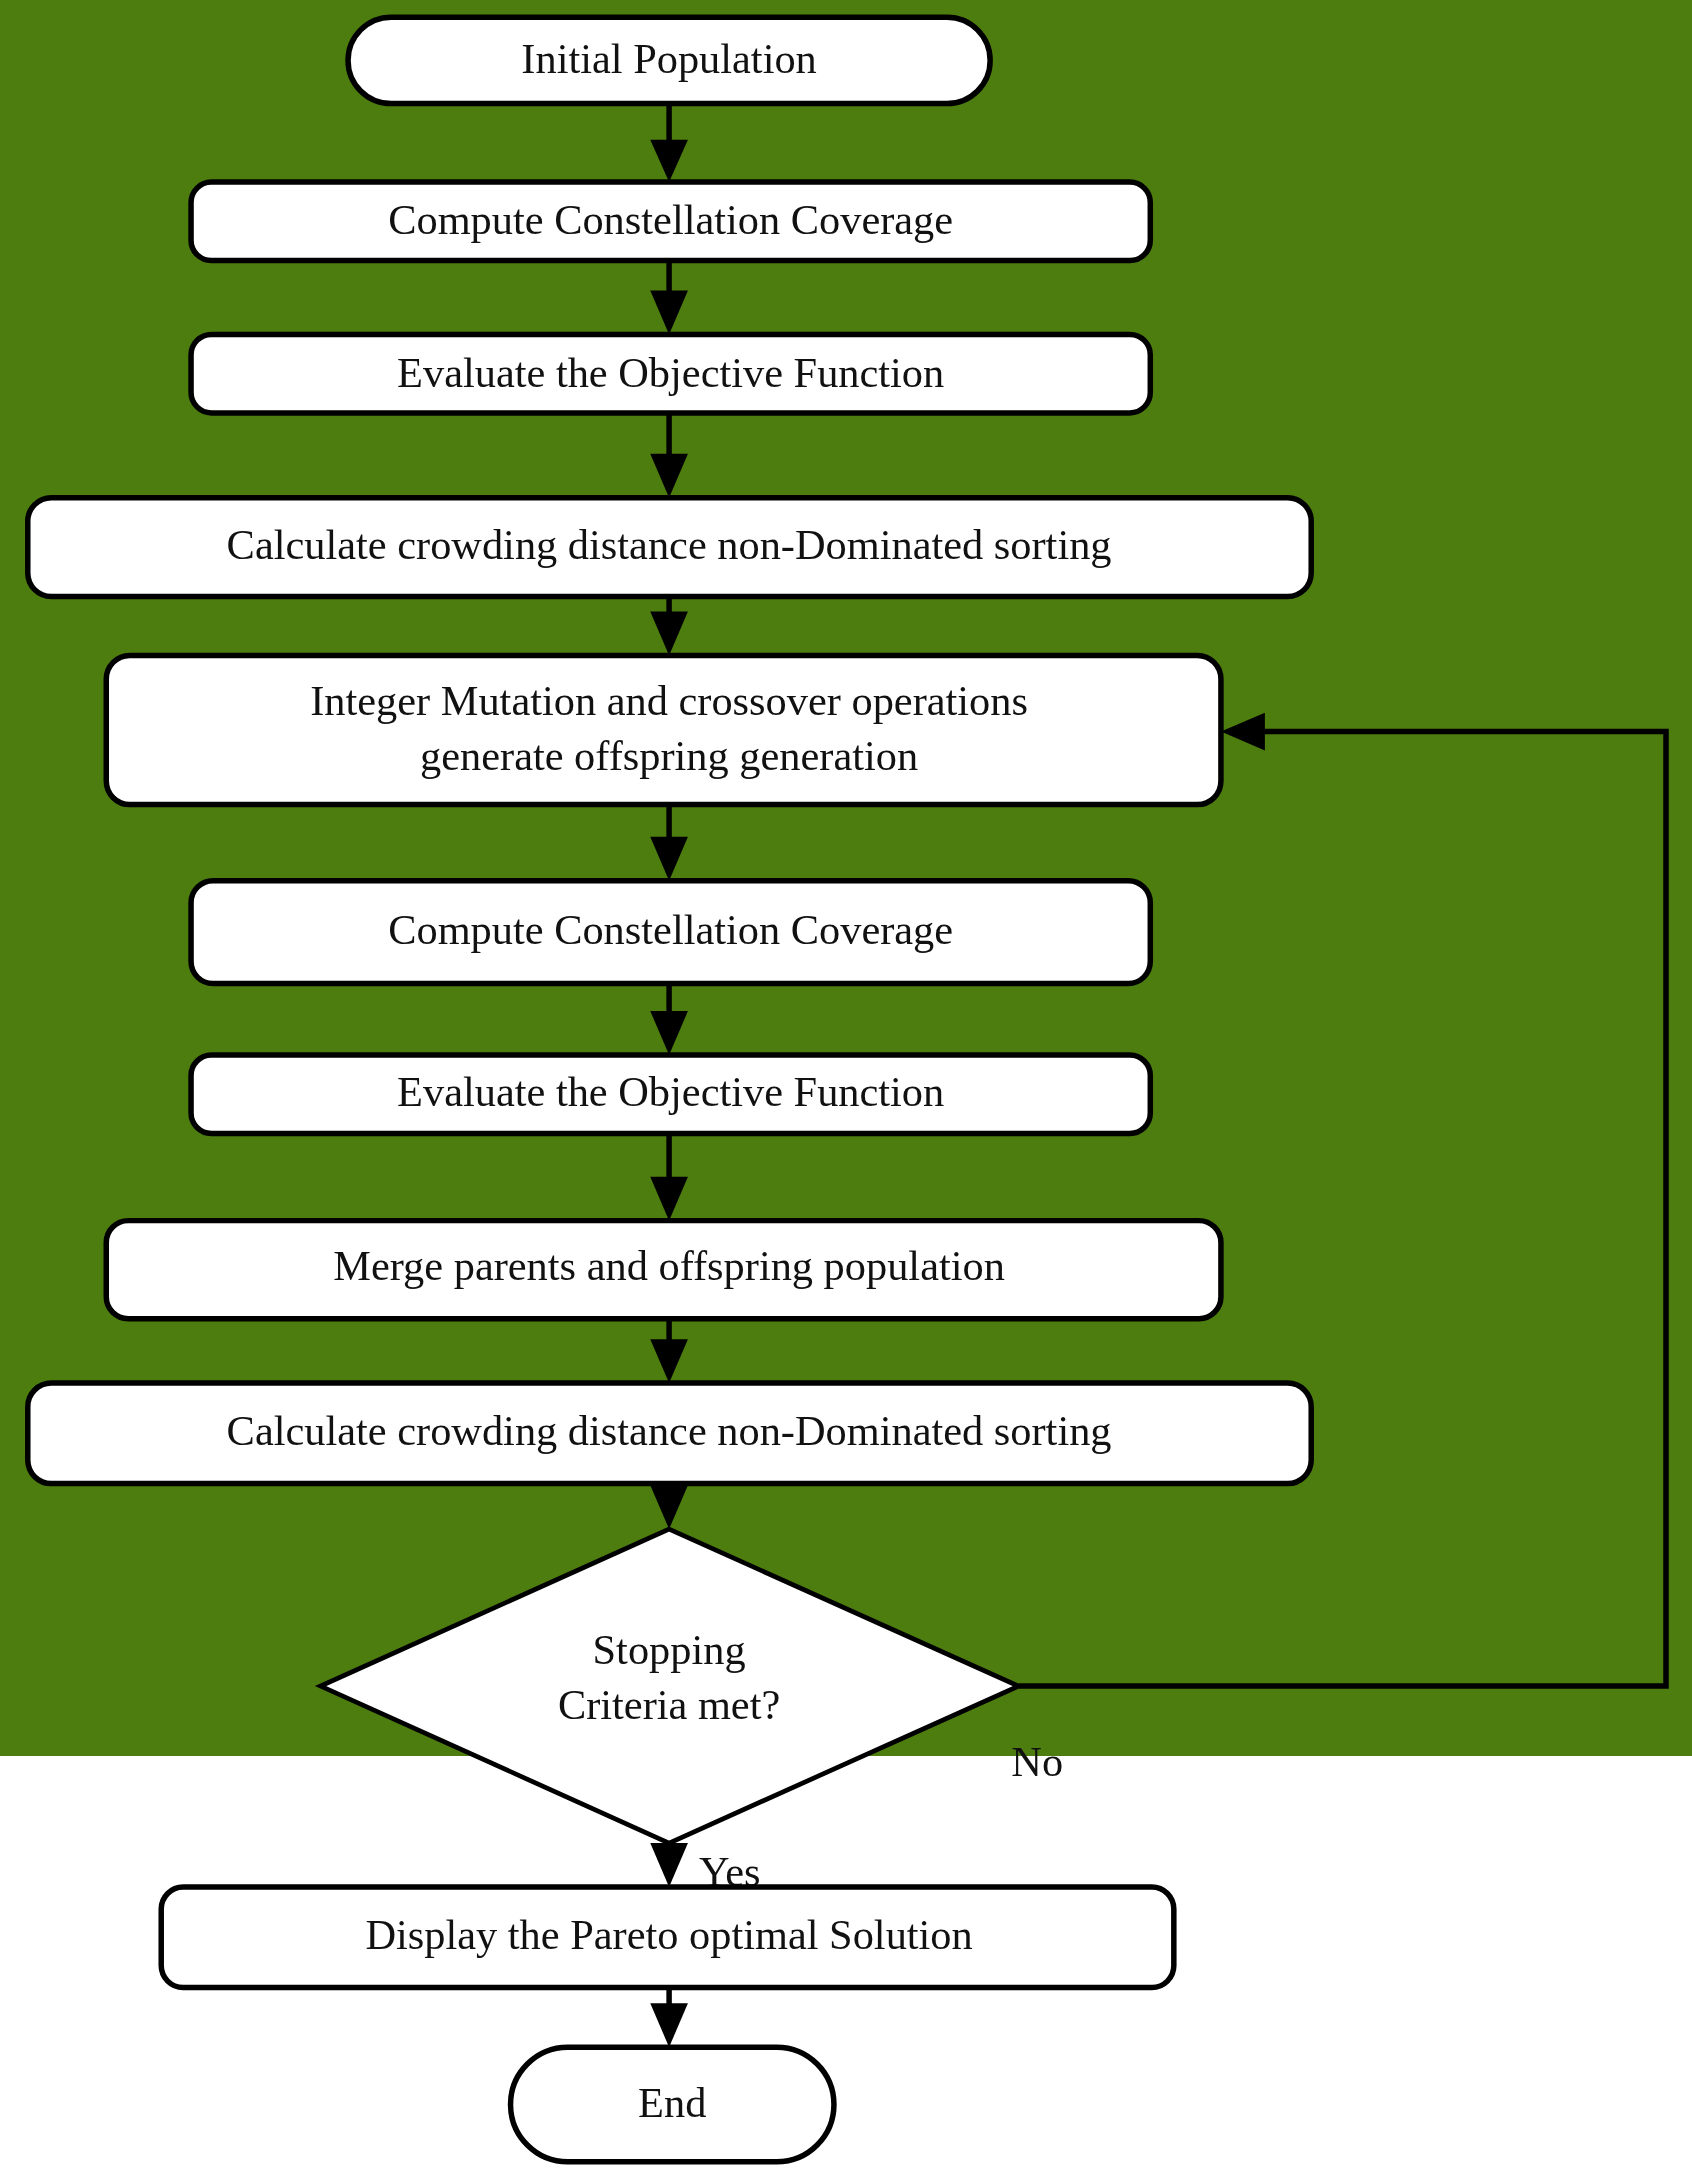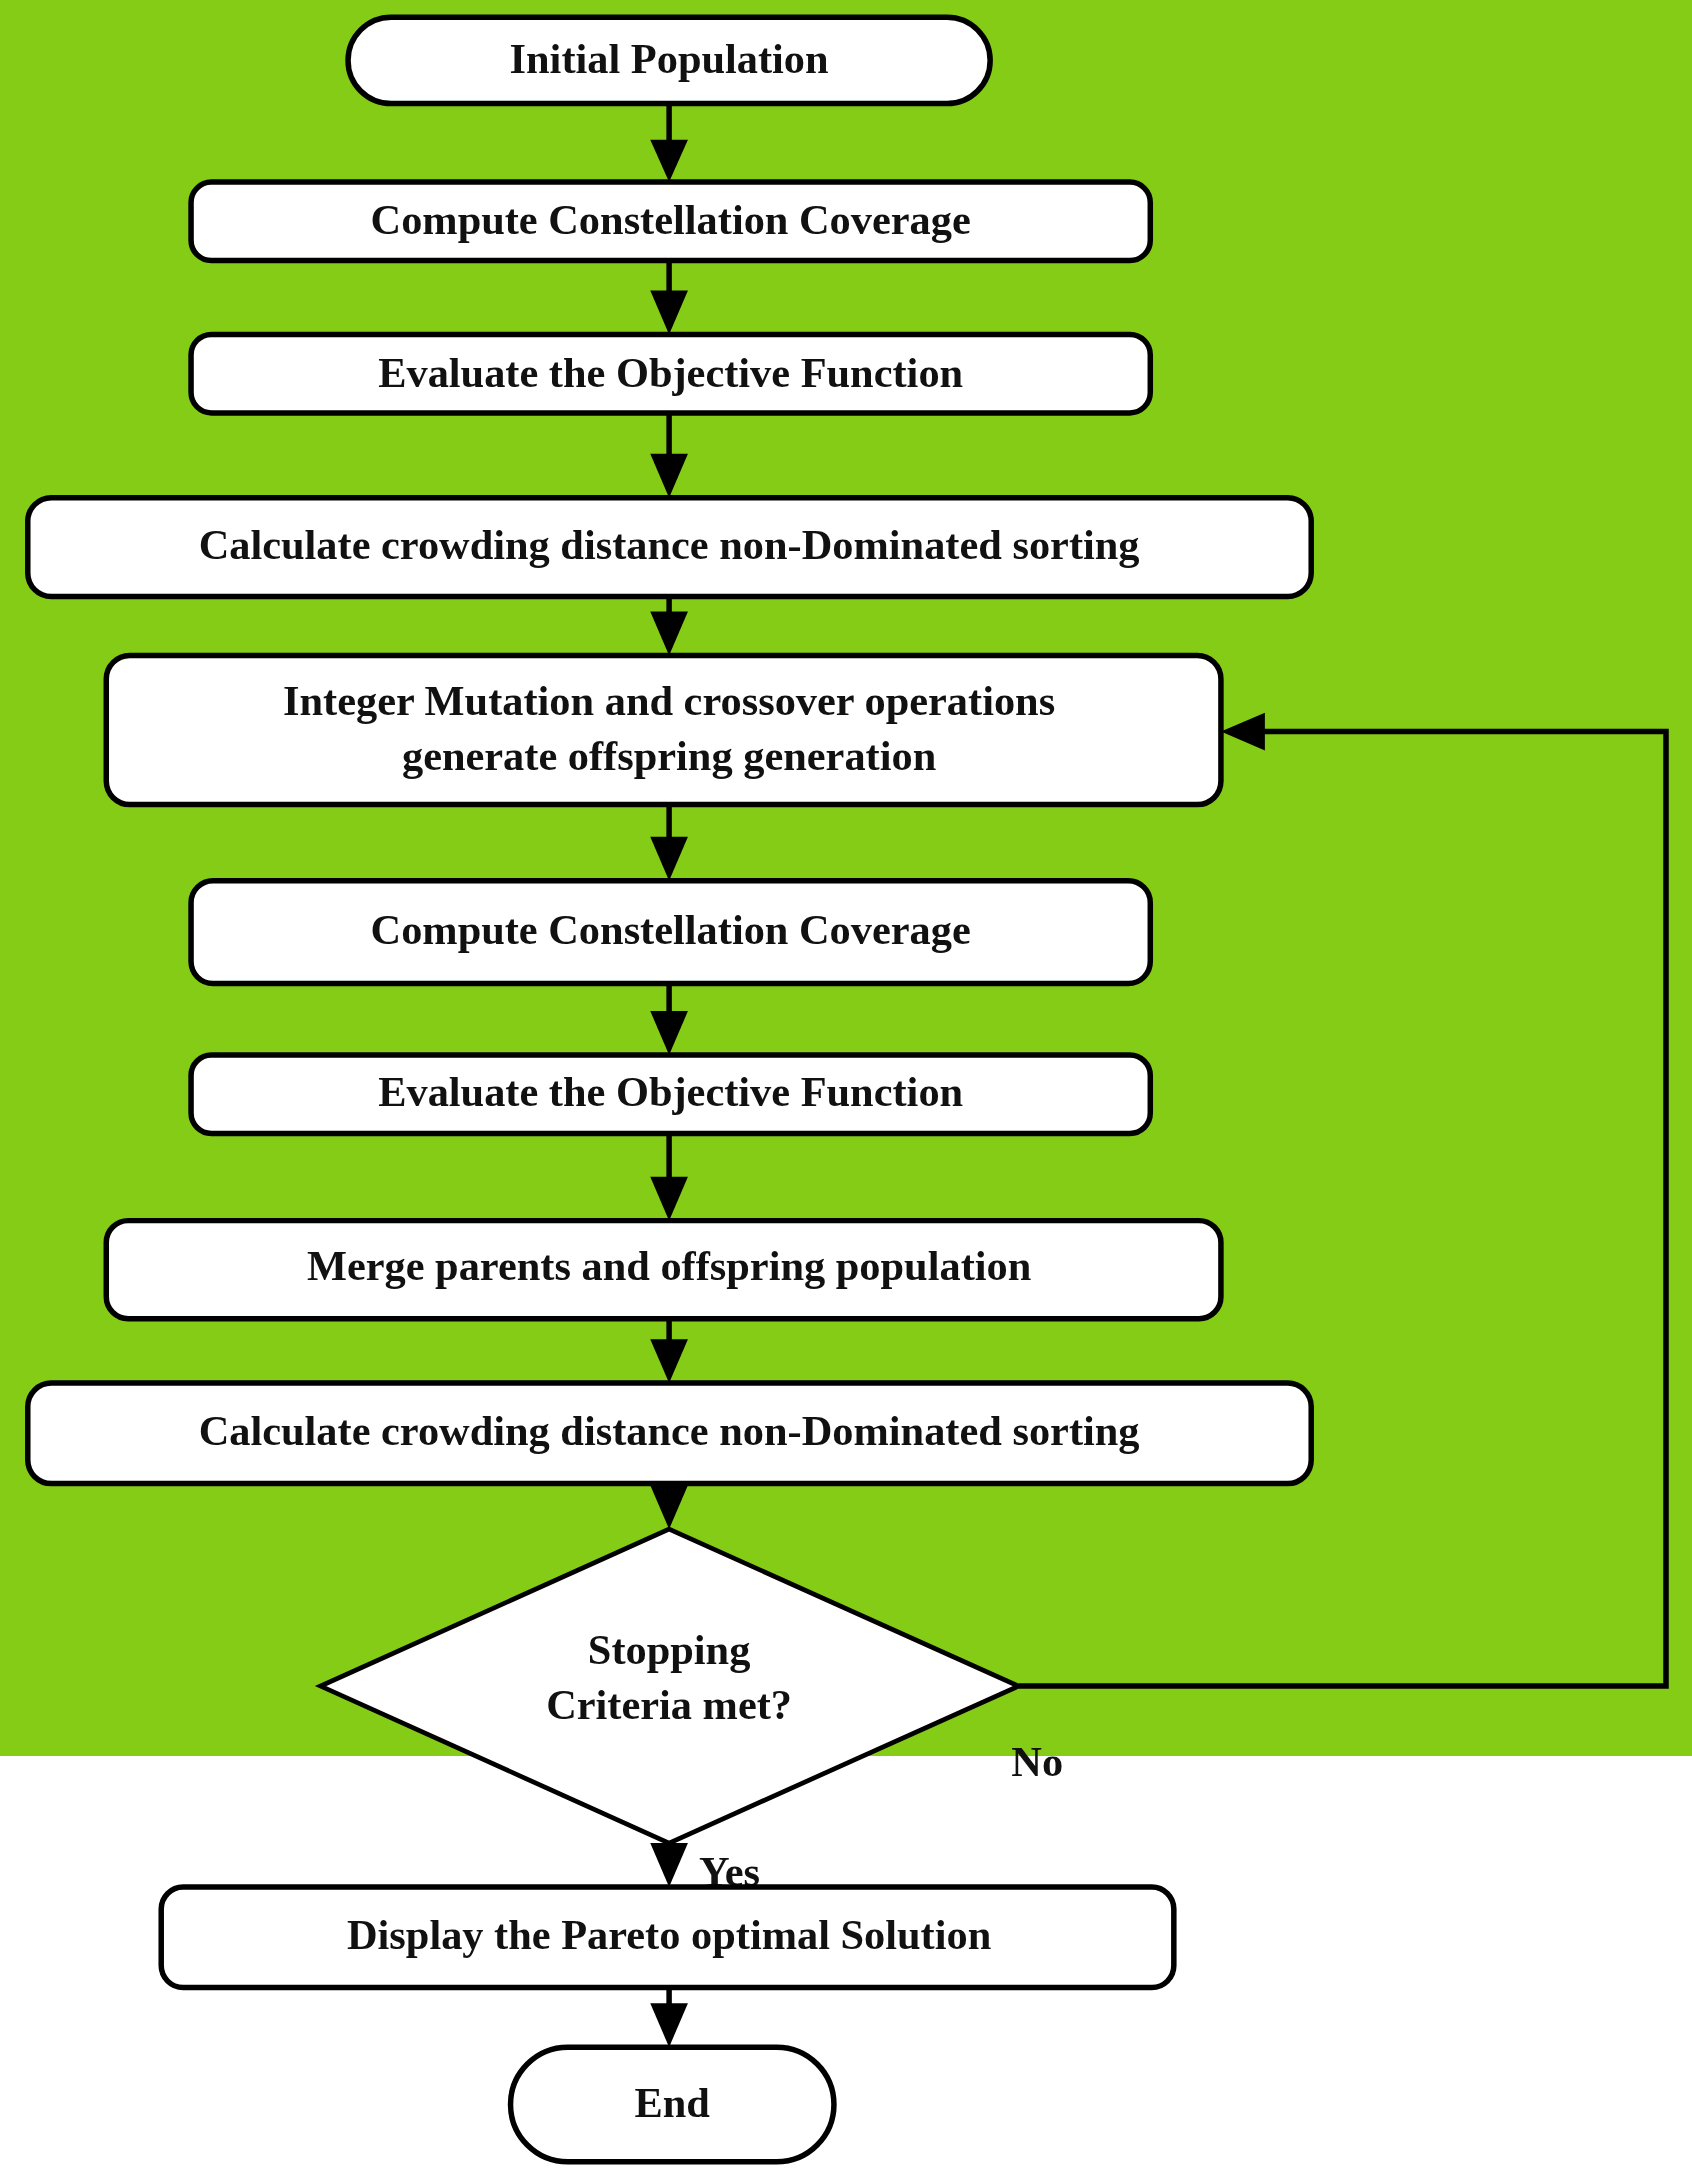--- a/index.html
+++ b/index.html
@@ -10,22 +10,21 @@
   body {
     width: 1693px;
     height: 2183px;
     font-family: "Liberation Serif", "DejaVu Serif", serif;
     overflow: hidden;
   }
   #flow-root {
     position: relative;
     width: 1693px;
     height: 1756px;
-    background: #84cc16;
-    font-weight: bold;
+    background: #4d7c0f;
   }
   svg#flow-svg {
     position: absolute;
     top: 0;
     left: 0;
     width: 1693px;
     height: 2183px;
     display: block;
   }
   .node-shape {

